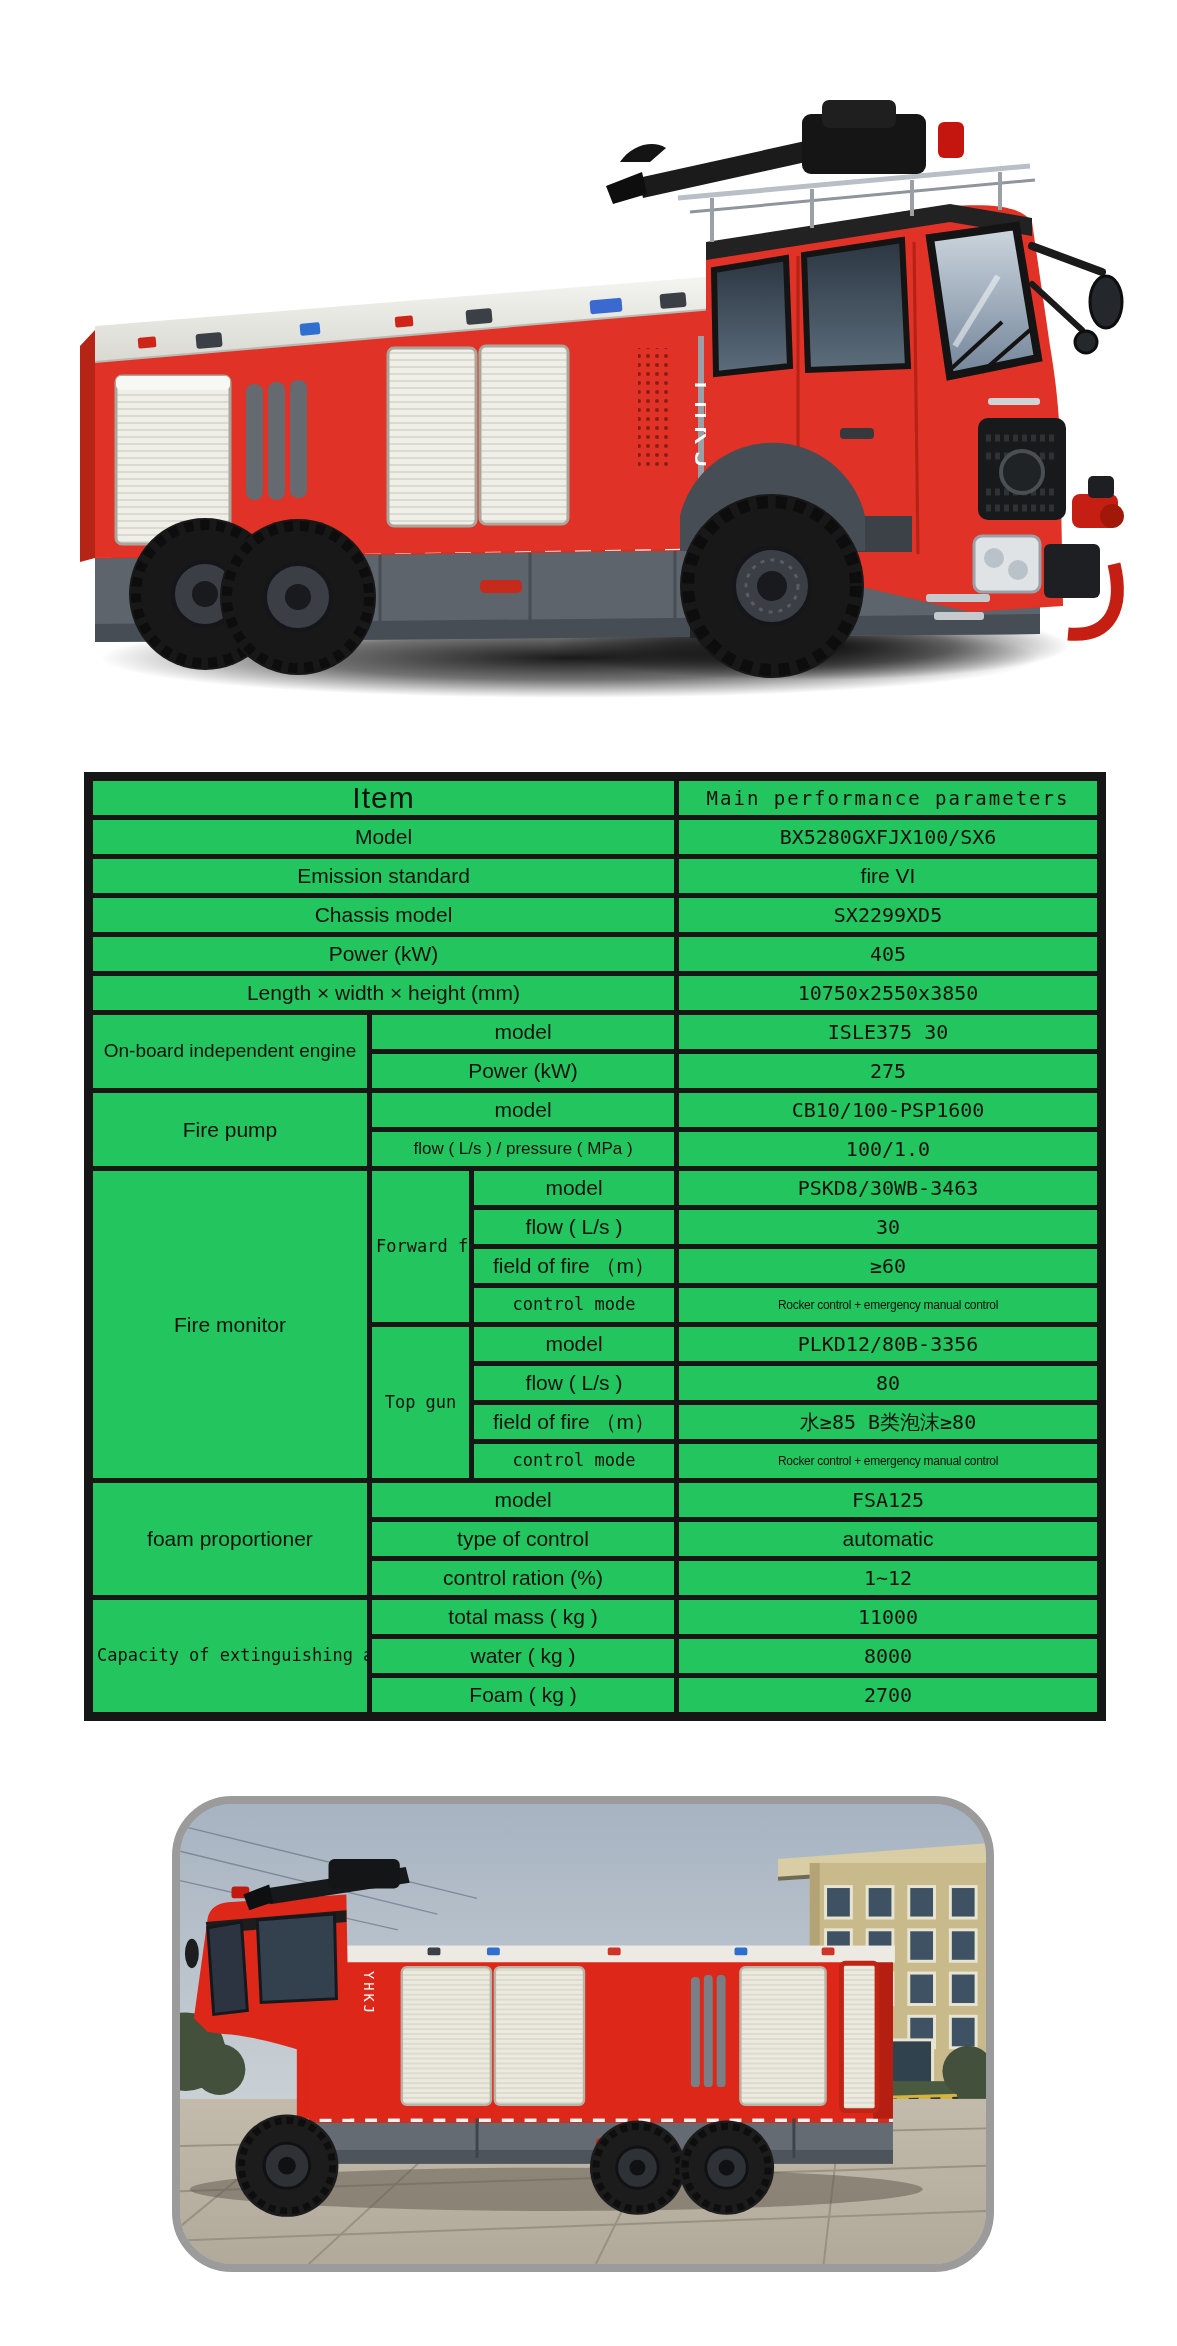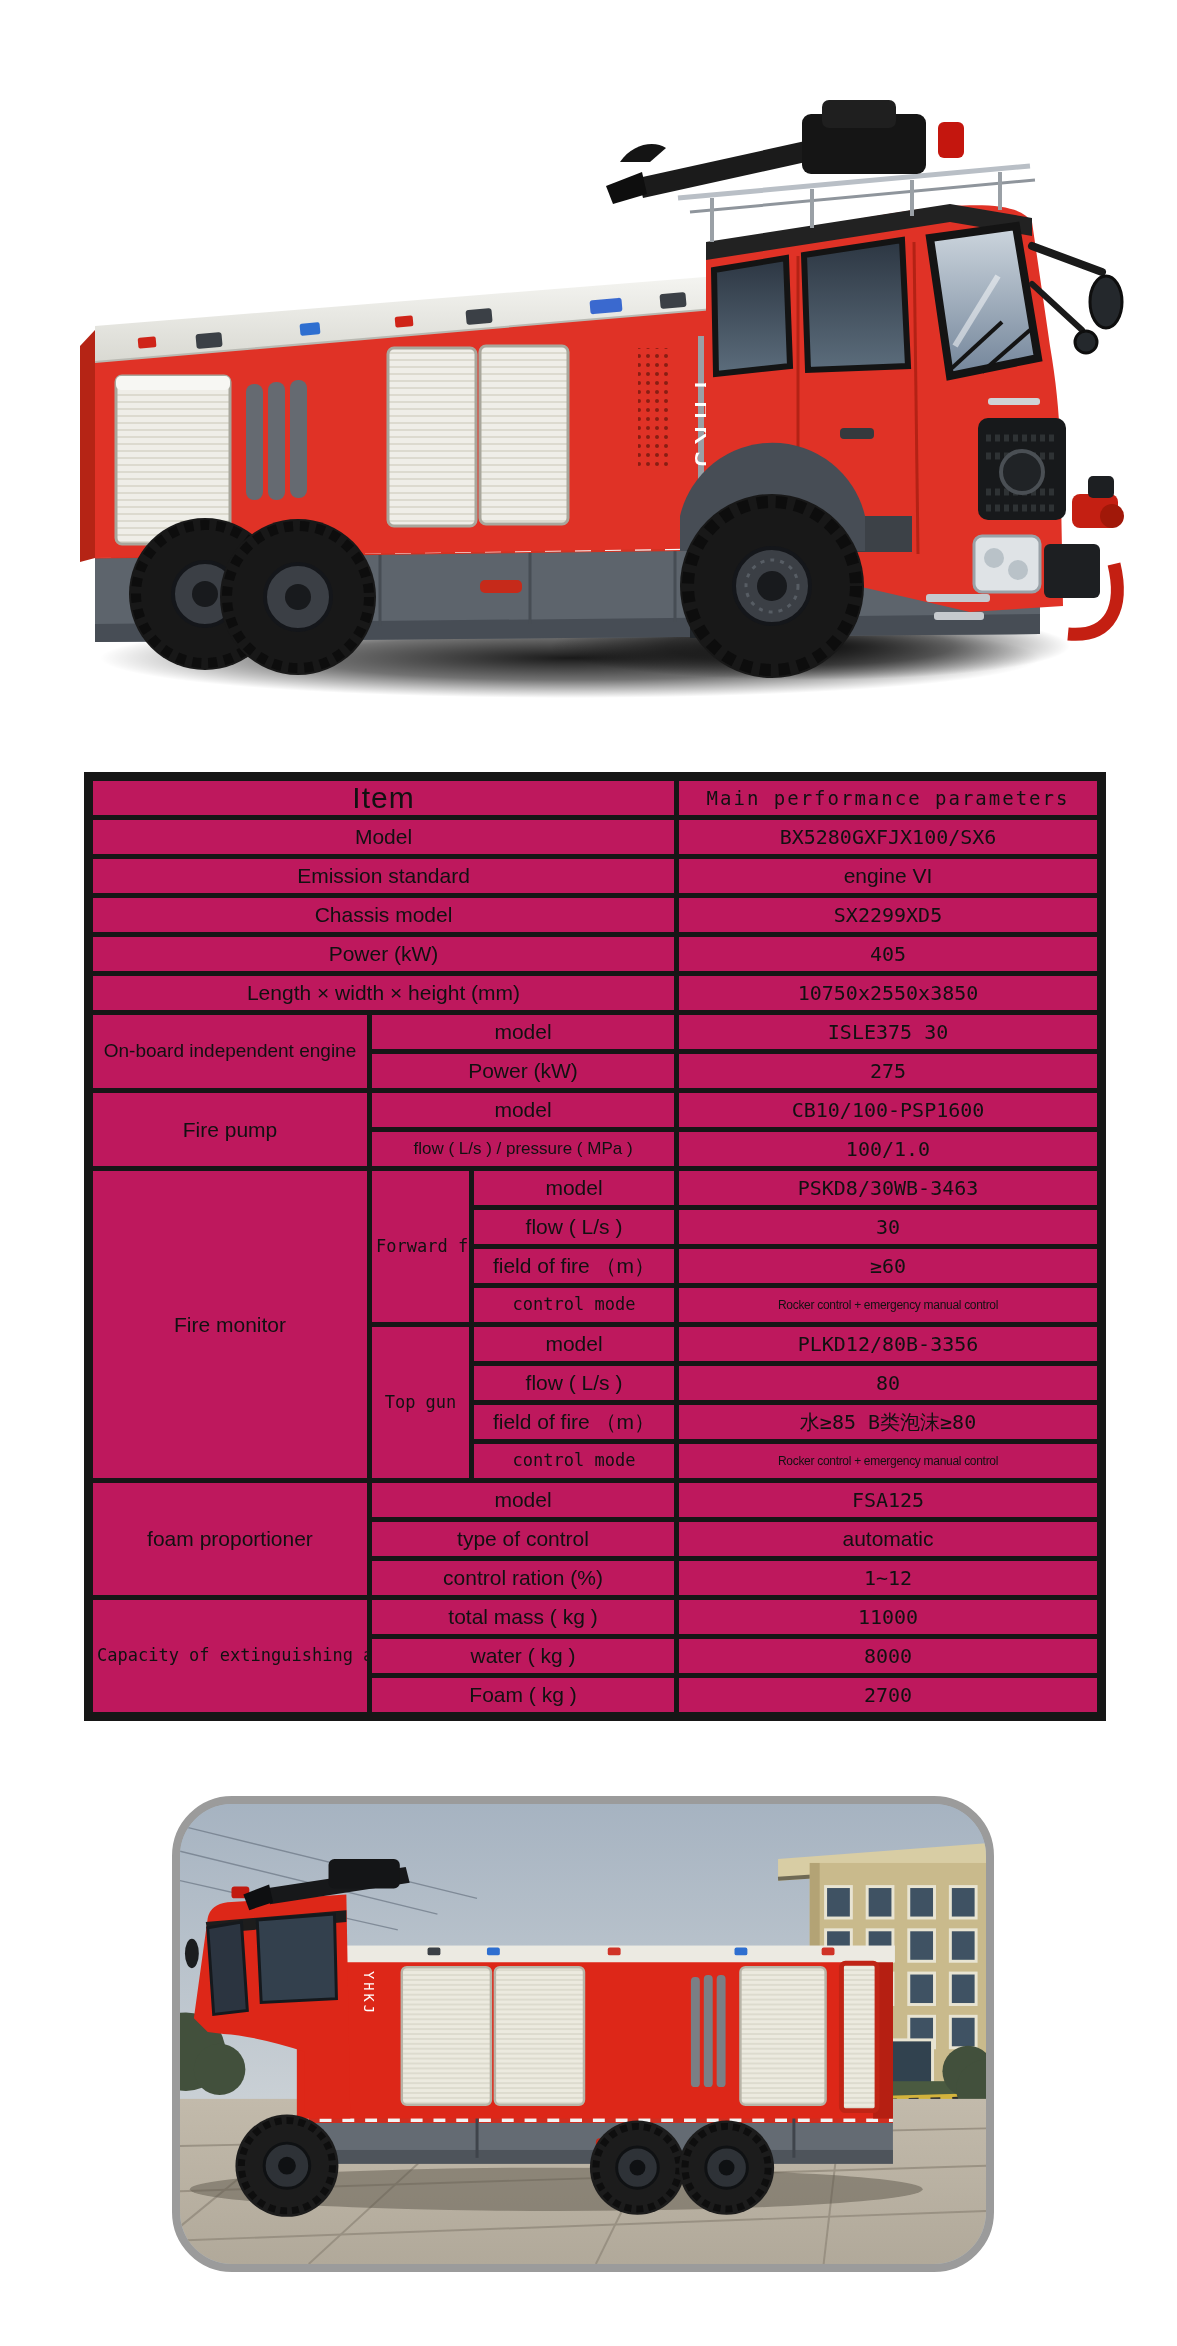--- a/index.html
+++ b/index.html
@@ -4,21 +4,21 @@
 <style>
   html,body{margin:0;padding:0;background:#ffffff;}
   .page{position:relative;width:1177px;height:2346px;background:#fff;overflow:hidden;
         font-family:"Liberation Sans",sans-serif;}
   .hero{position:absolute;left:50px;top:46px;width:1080px;height:665px;margin:0;}
   .hero svg,.photo svg{display:block;width:100%;height:100%;}
 
   
   .spec-wrap{position:absolute;left:84px;top:772px;width:1013px;}
   table.spec{border-collapse:collapse;table-layout:fixed;width:1013px;
-             border:9px solid #161616;background:#be185d;color:#111;}
+             border:9px solid #161616;background:#22c55e;color:#111;}
   table.spec td{border:5px solid #161616;height:34px;padding:0 4px;text-align:center;
                 vertical-align:middle;overflow:hidden;white-space:nowrap;}
   td.hdr-item{height:52px;font-size:30px;letter-spacing:1px;}
   td.hdr-params{height:52px;font-family:"DejaVu Sans Mono",monospace;font-size:19px;letter-spacing:2px;}
   td.lab{font-size:21px;margin-top:14px;}
   td.lab-sm{font-size:17px;}
   td.val{font-family:"DejaVu Sans Mono",monospace;font-size:20px;margin-top:28px;}
   td.val-sm{font-size:12px;letter-spacing:-0.3px;}
   td.mono-lab{font-family:"DejaVu Sans Mono",monospace;font-size:17px;white-space:normal;line-height:1.15;}
   td.left-lab{text-align:left;padding-left:10px;font-size:19px;white-space:normal;line-height:1.1;}
@@ -216,21 +216,21 @@
           <td colspan="3" class="hdr-item">Item</td>
           <td class="hdr-params">Main performance parameters</td>
         </tr>
 
         <tr>
           <td colspan="3" class="lab">Model</td>
           <td class="val">BX5280GXFJX100/SX6</td>
         </tr>
         <tr>
           <td colspan="3" class="lab">Emission standard</td>
-          <td class="lab">engine VI</td>
+          <td class="lab">fire VI</td>
         </tr>
         <tr>
           <td colspan="3" class="lab">Chassis model</td>
           <td class="val">SX2299XD5</td>
         </tr>
         <tr>
           <td colspan="3" class="lab">Power (kW)</td>
           <td class="val">405</td>
         </tr>
         <tr>

